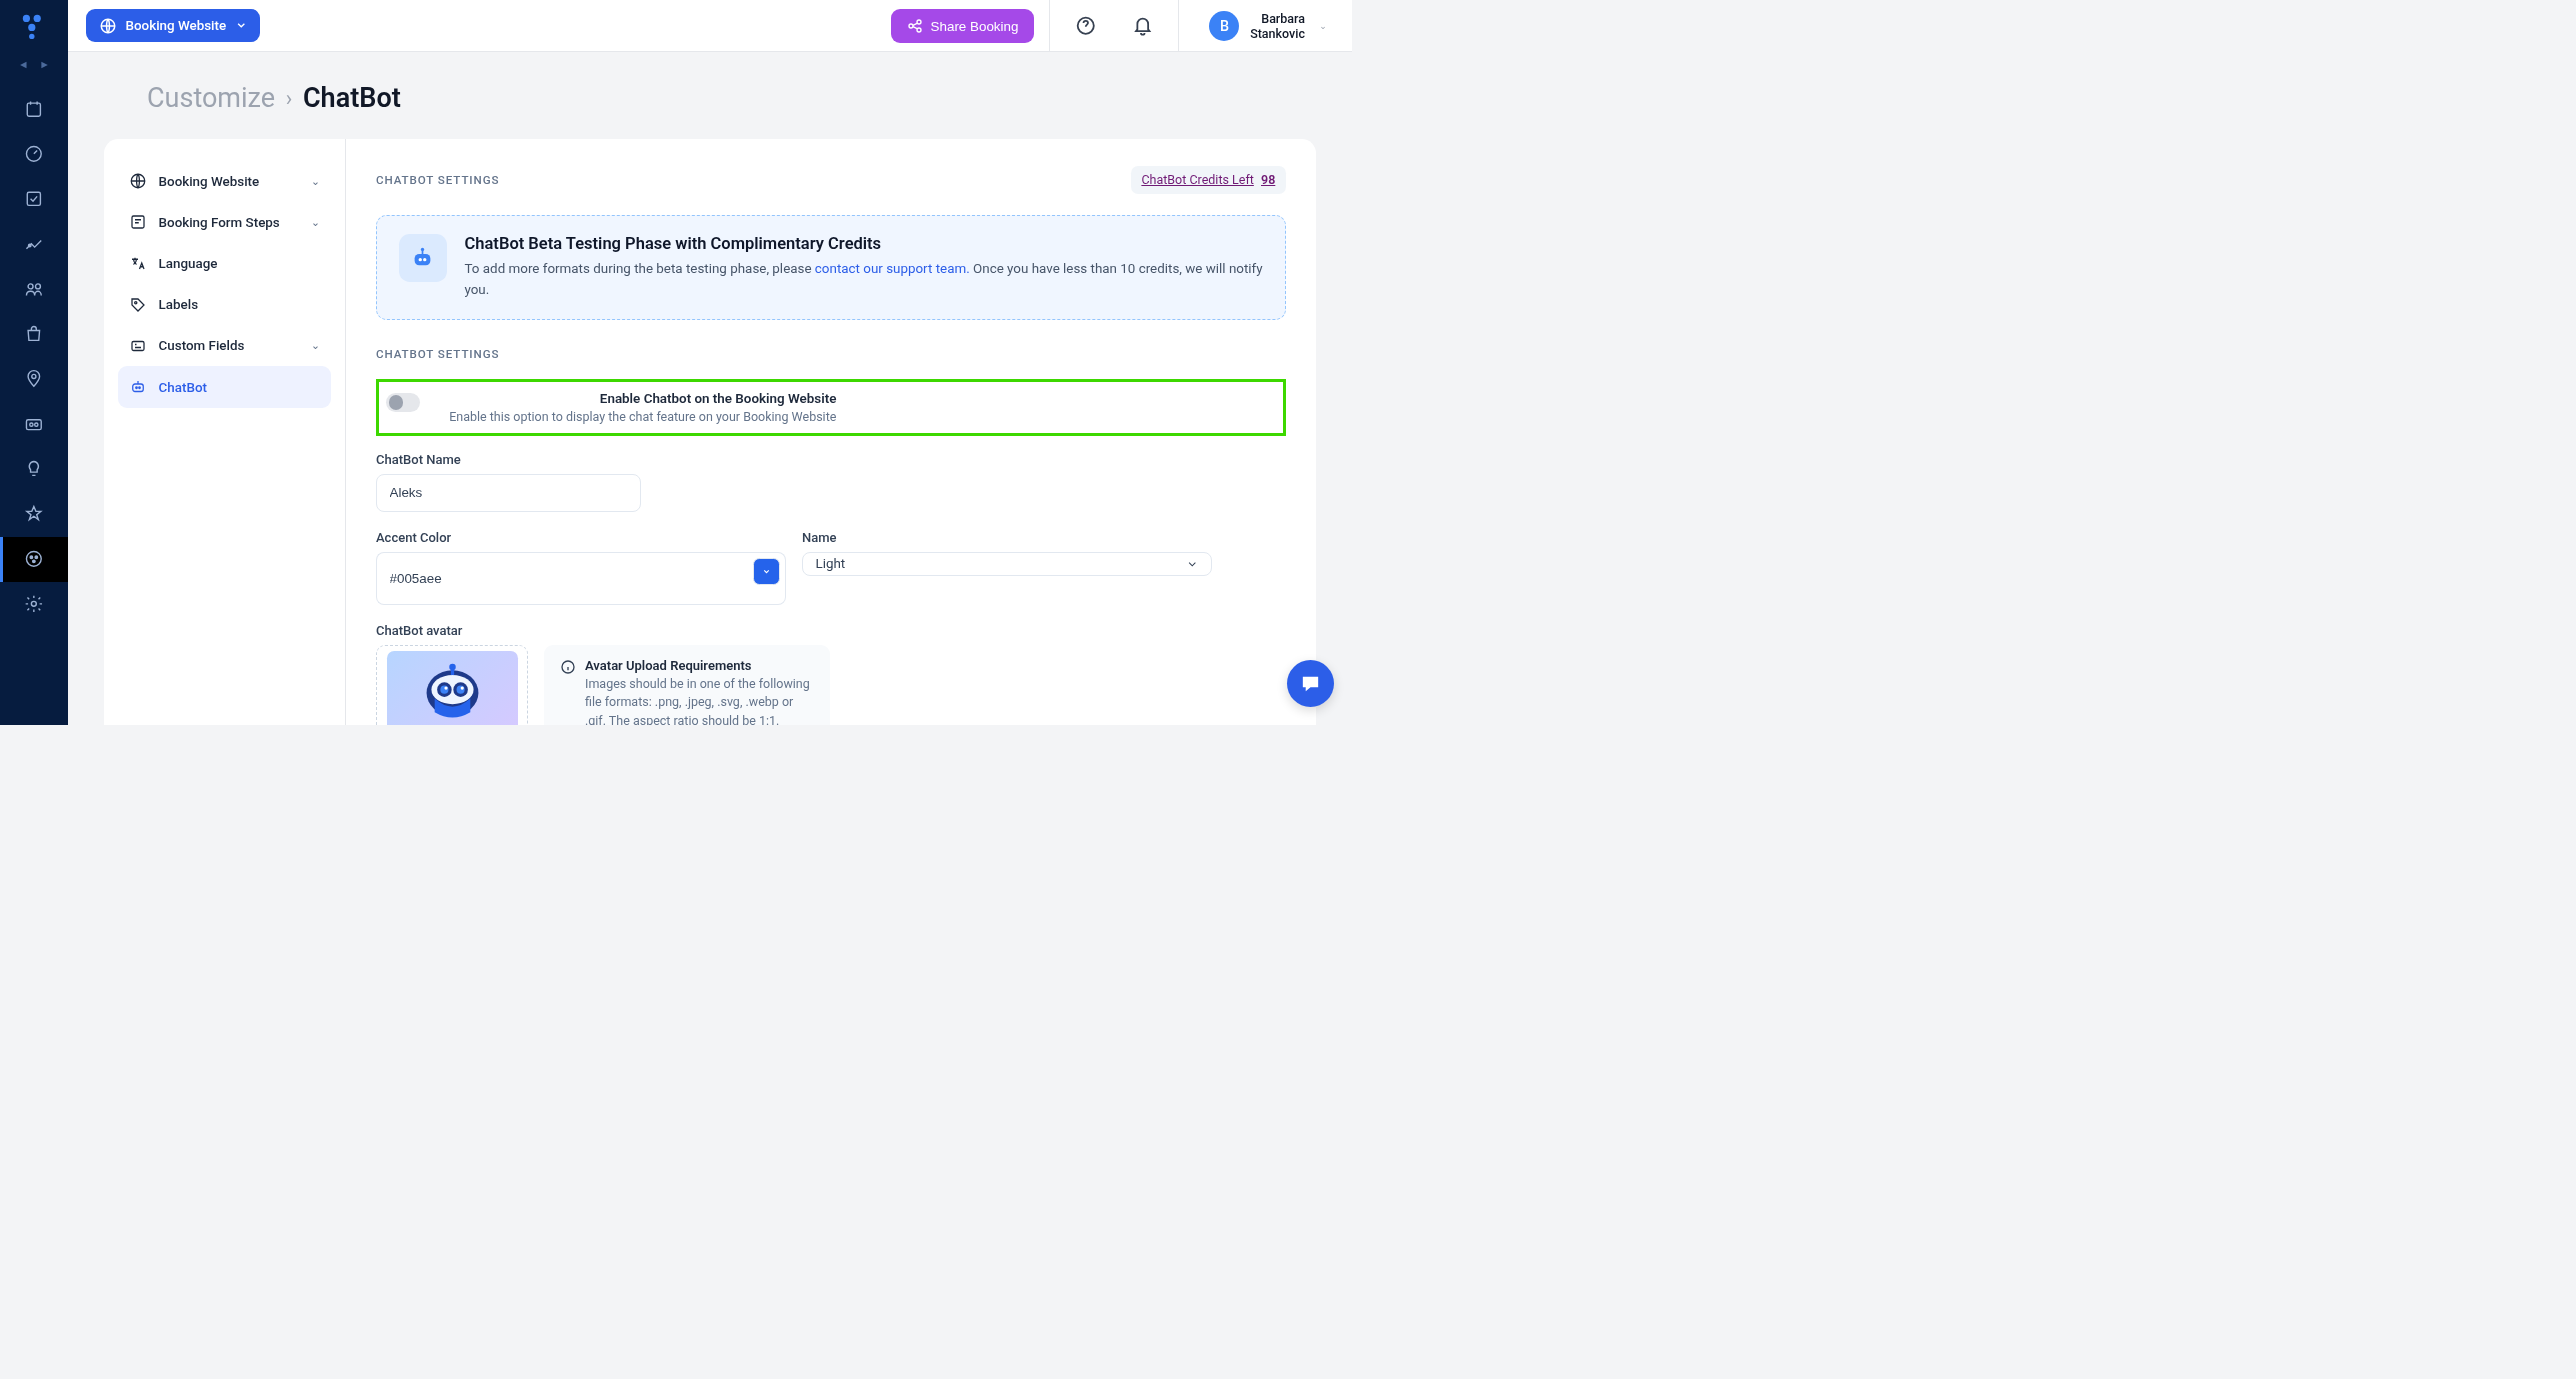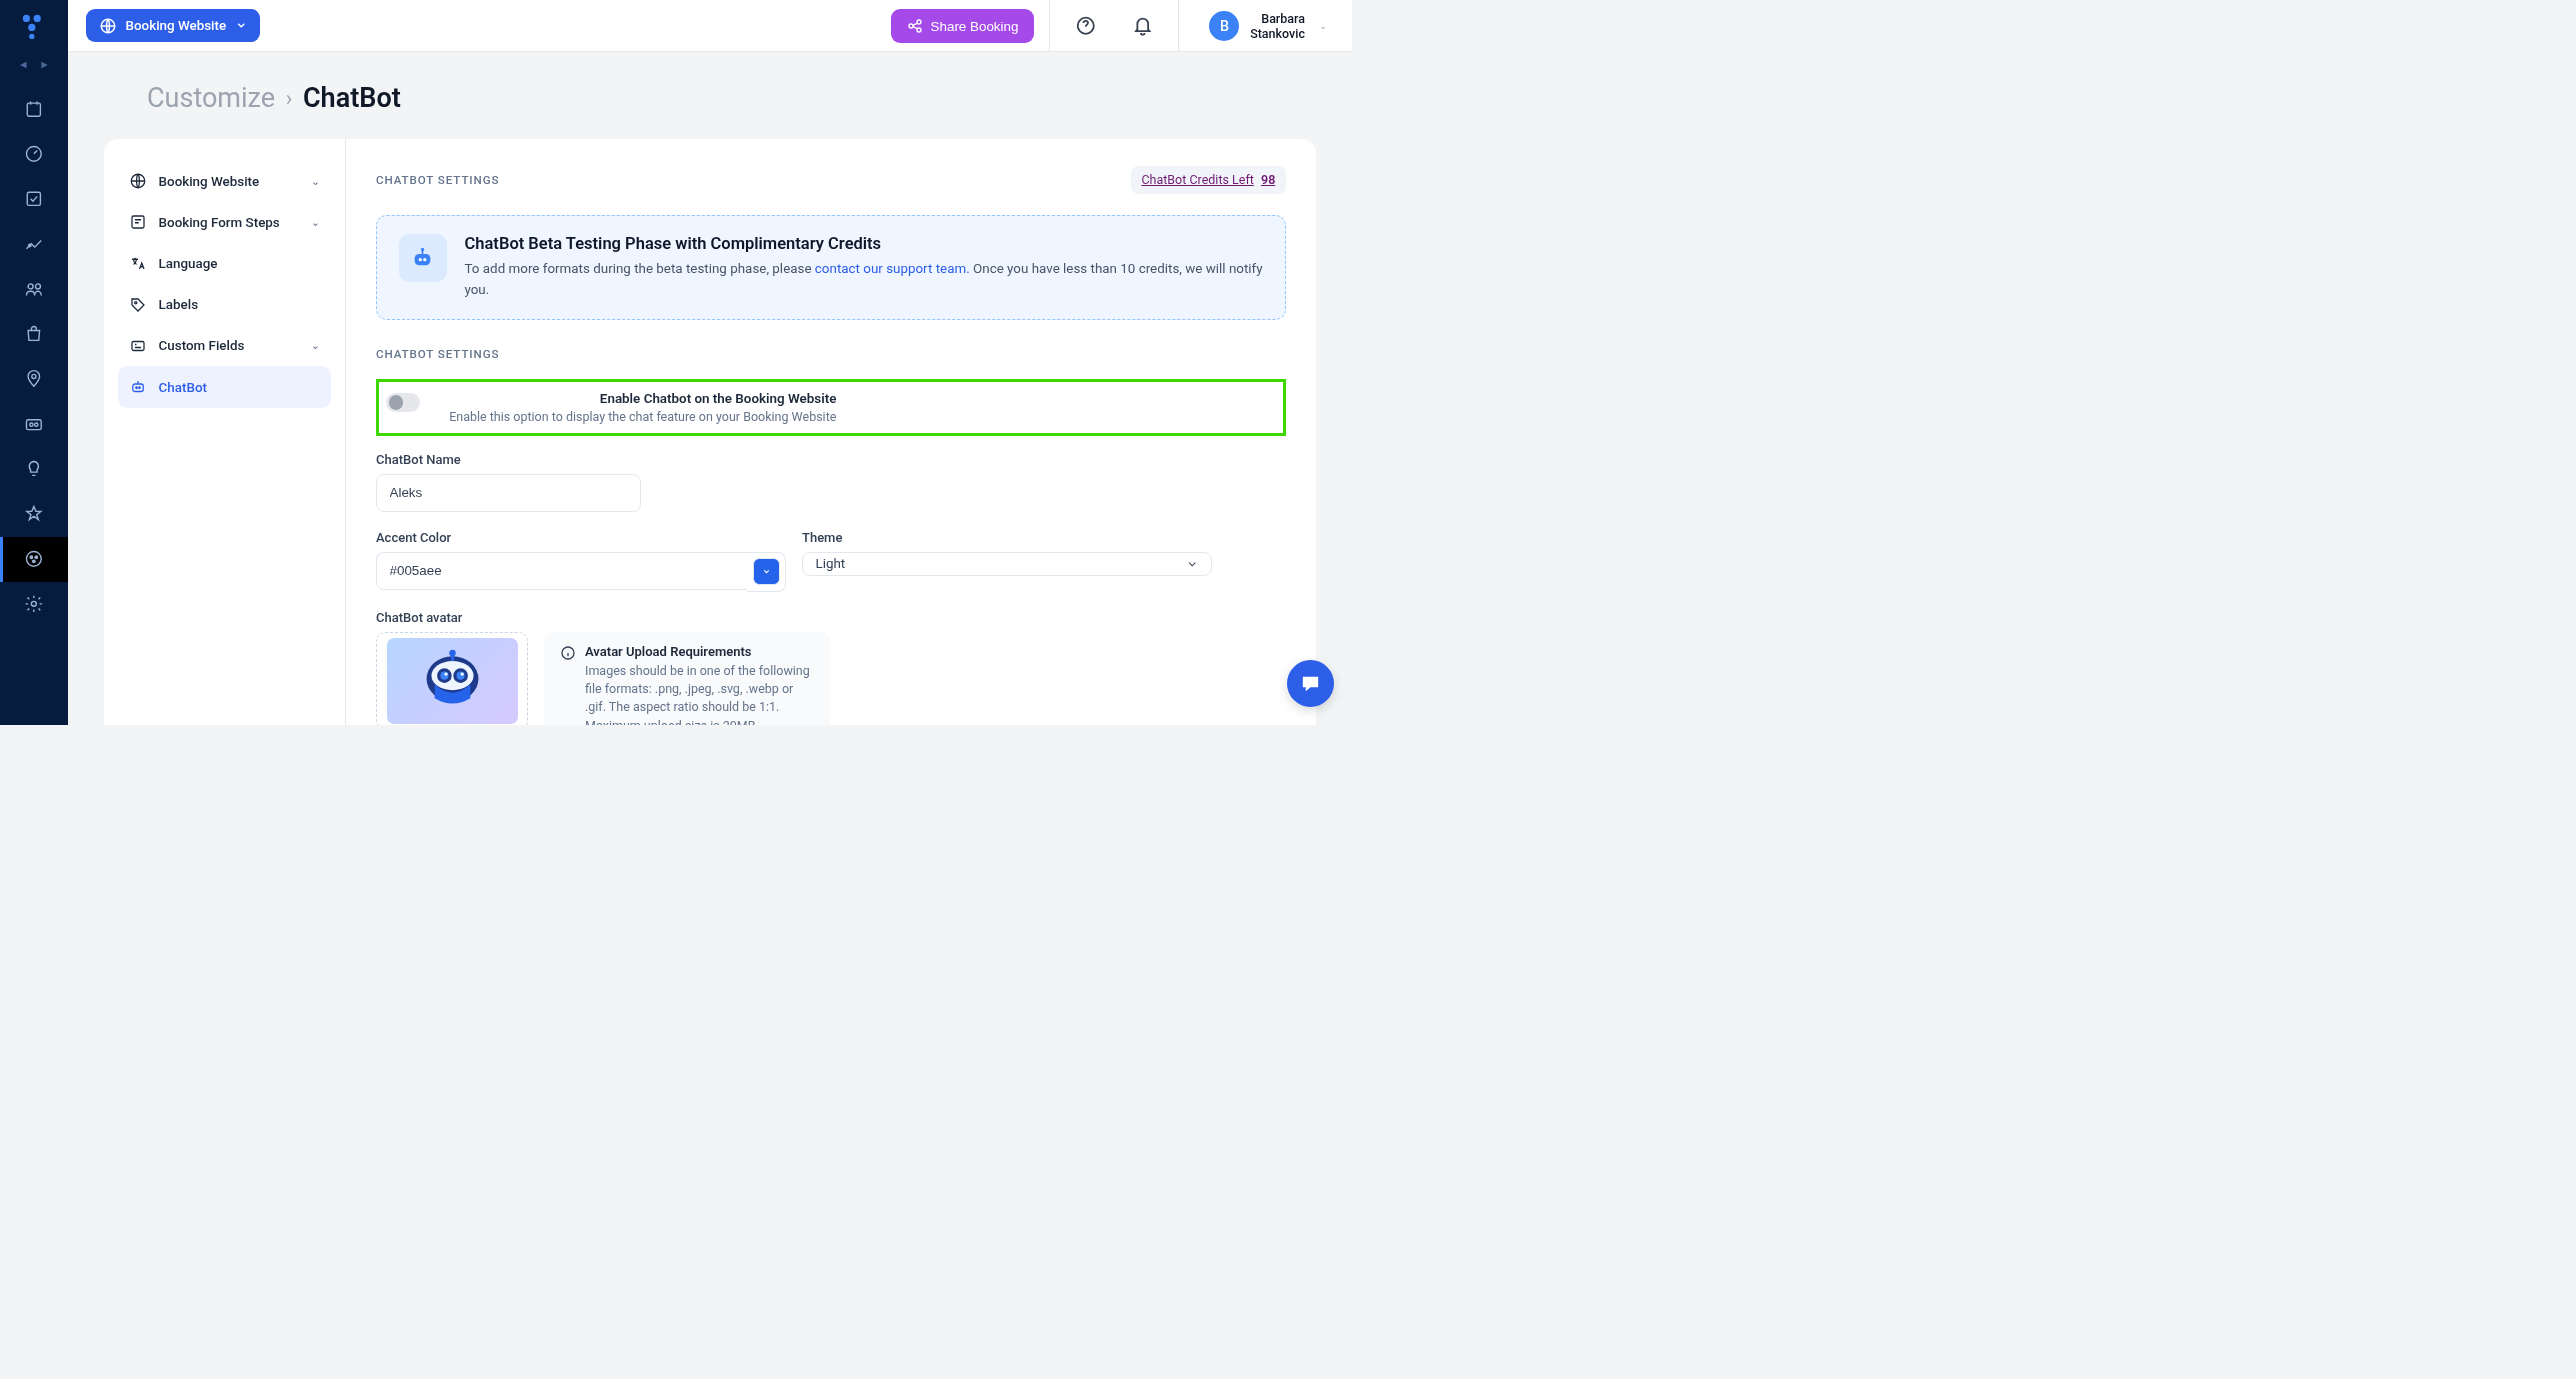--- a/index.html
+++ b/index.html
@@ -50,21 +50,21 @@
 .enable-box { border: 3.6px solid #3DD800; padding: 9px 10.7px 9px 7.2px; display: flex; align-items: flex-start; gap: 29px; margin-bottom: 16px; text-align: right; }
 .toggle { width: 34px; height: 19.7px; background: #E5E7EB; border-radius: 9.8px; position: relative; cursor: pointer; flex-shrink: 0; margin-top: 1.8px; }
 .toggle .knob { width: 14.3px; height: 14.3px; background: #9CA3AF; border-radius: 50%; position: absolute; top: 2.7px; left: 2.7px; }
 .enable-text .title { font-size: 13.4px; font-weight: 600; color: #1E293B; margin-bottom: 2.7px; }
 .enable-text .desc { font-size: 12.5px; color: #64748B; }
 .form-label { font-size: 13px; font-weight: 500; color: #334155; margin-bottom: 7.2px; display: block; }
 .text-input { width: 265px; height: 38px; border: 0.9px solid #E2E8F0; border-radius: 8px; padding: 0 12.5px; font-size: 13.4px; color: #334155; margin-bottom: 18px; }
 .row { display: flex; gap: 16px; margin-bottom: 18px; }
 .col { display: flex; flex-direction: column; }
 .color-input-wrap { display: flex; width: 410px; }
-.color-input-wrap input { flex: 1; height: 38px; border: 0.9px solid #E2E8F0; border-radius: 8px 0 0 8px; border-right: none; padding: 0 12.5px; font-size: 13.4px; color: #334155; }
+.color-input-wrap input { flex: 1; height: 53px; border: 0.9px solid #E2E8F0; border-radius: 8px 0 0 8px; border-right: none; padding: 0 12.5px; font-size: 13.4px; color: #334155; }
 .color-swatch { width: 27px; height: 27px; margin: 5.4px; background: #2563EB; border-radius: 6.3px; border: 0.9px solid #E2E8F0; display: flex; align-items: center; justify-content: center; cursor: pointer; }
 .color-swatch-wrap { border: 0.9px solid #E2E8F0; border-left: none; border-radius: 0 8px 8px 0; }
 .select-input { width: 410px; height: 24px; border: 0.9px solid #E2E8F0; border-radius: 8px; padding: 0 12.5px; font-size: 13.4px; color: #334155; display: flex; align-items: center; justify-content: space-between; cursor: pointer; background: #fff; }
 .avatar-section { display: flex; gap: 16px; align-items: flex-start; }
 .avatar-box { width: 152px; height: 98px; border: 1.3px dashed #CBD5E1; border-radius: 9px; padding: 9px; display: flex; align-items: center; justify-content: center; }
 .avatar-img { width: 131px; height: 86px; border-radius: 7.2px; background: linear-gradient(135deg, #b7d5ff 0%, #d6c9ff 100%); display: flex; align-items: center; justify-content: center; overflow: hidden; }
 .avatar-req { background: #F8FAFC; border-radius: 9px; padding: 12.5px 16px; max-width: 286px; display: flex; gap: 9px; align-items: flex-start; }
 .avatar-req svg { width: 16px; height: 16px; flex-shrink: 0; stroke: #334155; stroke-width: 2; fill: none; margin-top: 0.9px; }
 .avatar-req .rtitle { font-size: 13px; font-weight: 600; color: #1E293B; margin-bottom: 2.7px; }
 .avatar-req .rdesc { font-size: 12.5px; color: #64748B; line-height: 1.45; }
@@ -312,21 +312,21 @@
                 <div class="color-swatch-wrap">
                     <div class="color-swatch">
                       <svg width="9" height="9" viewBox="0 0 24 24" fill="none" stroke="#fff" stroke-width="3">
                         <path d="M6 9l6 6 6-6"></path>
                       </svg>
                     </div>
                   </div>
               </div>
             </div>
             <div class="col">
-              <label class="form-label">Theme</label>
+              <label class="form-label">Name</label>
               <div class="select-input">
                 <span>Light</span>
                 <svg width="12.5" height="12.5" viewBox="0 0 24 24" fill="none" stroke="#334155" stroke-width="2">
                     <path d="M6 9l6 6 6-6"></path>
                   </svg>
               </div>
             </div>
           </div>
 
           <label class="form-label">ChatBot avatar</label>

